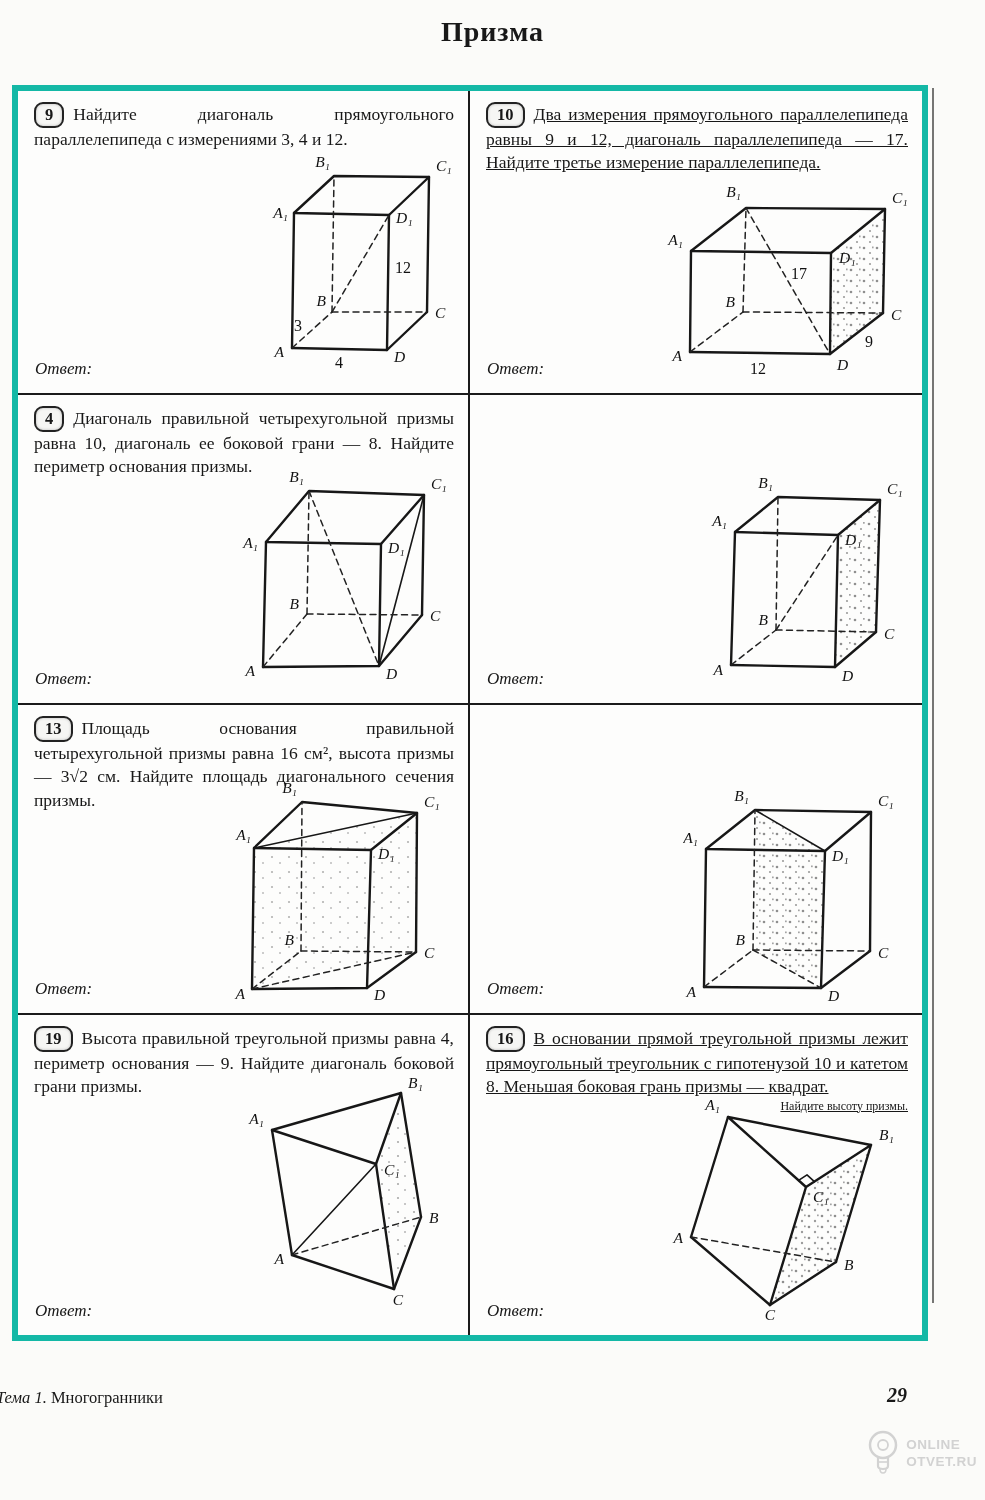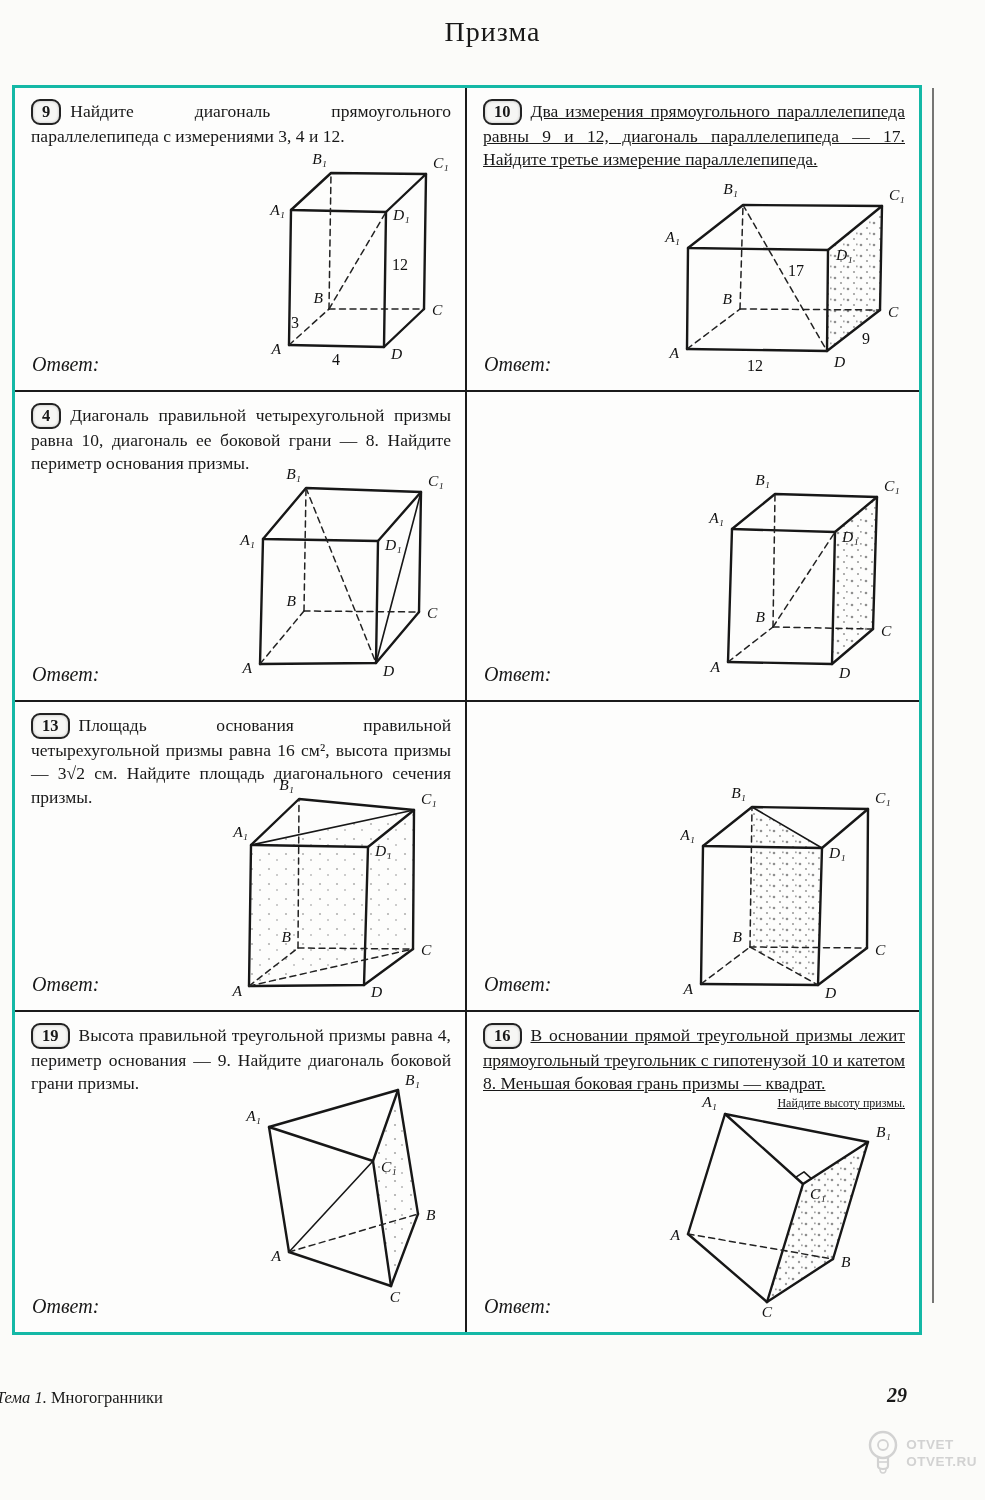--- a/index.html
+++ b/index.html
@@ -4,25 +4,25 @@
 <style>
   html,body{margin:0;padding:0;}
   body{
     width:985px;height:1500px;position:relative;
     background:#fbfbf9;color:#181818;
     font-family:"Liberation Serif","DejaVu Serif",serif;
     overflow:hidden;
   }
   .page-title{
     position:absolute;top:16px;left:0;width:100%;
-    text-align:center;font-size:28px;font-weight:normal;letter-spacing:1px;
+    text-align:center;font-size:28px;font-weight:bold;letter-spacing:1px;
   }
   .grid{
     position:absolute;left:12px;top:85px;width:904px;
-    border:3px solid #14b8a6;
+    border:6px solid #14b8a6;
     display:grid;
     grid-template-columns:452px 452px;
     grid-template-rows:304px 310px 310px 320px;
     background:#fdfdfc;
   }
   .cell{
     position:relative;
     border-right:2px solid #1b1b1b;
     border-bottom:2px solid #1b1b1b;
     overflow:hidden;
@@ -38,21 +38,21 @@
     font-size:12px;line-height:1.33;text-align:right;
   }
   .badge{
     display:inline-block;border:2px solid #222;border-radius:9px;
     padding:0 9px 1px 9px;font-weight:bold;font-size:16.5px;line-height:21px;
     margin-right:9px;background:#f6f6f4;
     box-shadow:inset 0 0 3px rgba(0,0,0,0.25);
   }
   .answer{
     position:absolute;left:17px;bottom:14px;
-    font-style:italic;font-size:20px;
+    font-style:italic;font-size:17px;
   }
   .diagram{position:absolute;}
   .diagram text{
     font-family:"Liberation Serif","DejaVu Serif",serif;
     font-style:italic;font-size:15.5px;fill:#111;
   }
   .diagram text.dim{font-style:normal;font-size:16px;}
   .edge{stroke:#171717;stroke-width:2.4;fill:none;stroke-linejoin:round;stroke-linecap:round;}
   .edge.thin{stroke-width:1.6;}
   .dash{stroke:#222;stroke-width:1.5;fill:none;stroke-dasharray:6 4.5;stroke-linecap:round;}
@@ -325,16 +325,16 @@
 
 <div class="watermark">
   <svg width="38" height="52" viewBox="0 0 38 52">
     <circle cx="19" cy="17" r="13" fill="none" stroke="#d2d2d2" stroke-width="2.5"></circle>
     <circle cx="19" cy="17" r="5" fill="none" stroke="#d2d2d2" stroke-width="1.8"></circle>
     <path d="M14 30 L14 38 Q14 41 19 41 Q24 41 24 38 L24 30" fill="none" stroke="#d2d2d2" stroke-width="2.2"></path>
     <line x1="14" y1="34" x2="24" y2="34" stroke="#d2d2d2" stroke-width="1.6"></line>
     <path d="M16 41 Q16 45 19 45 Q22 45 22 41" fill="none" stroke="#d2d2d2" stroke-width="1.6"></path>
   </svg>
   <div class="wm-text">
-    <div>OTVET</div>
+    <div>ONLINE</div>
     <div>OTVET.RU</div>
   </div>
 </div>
 
 </body></html>

